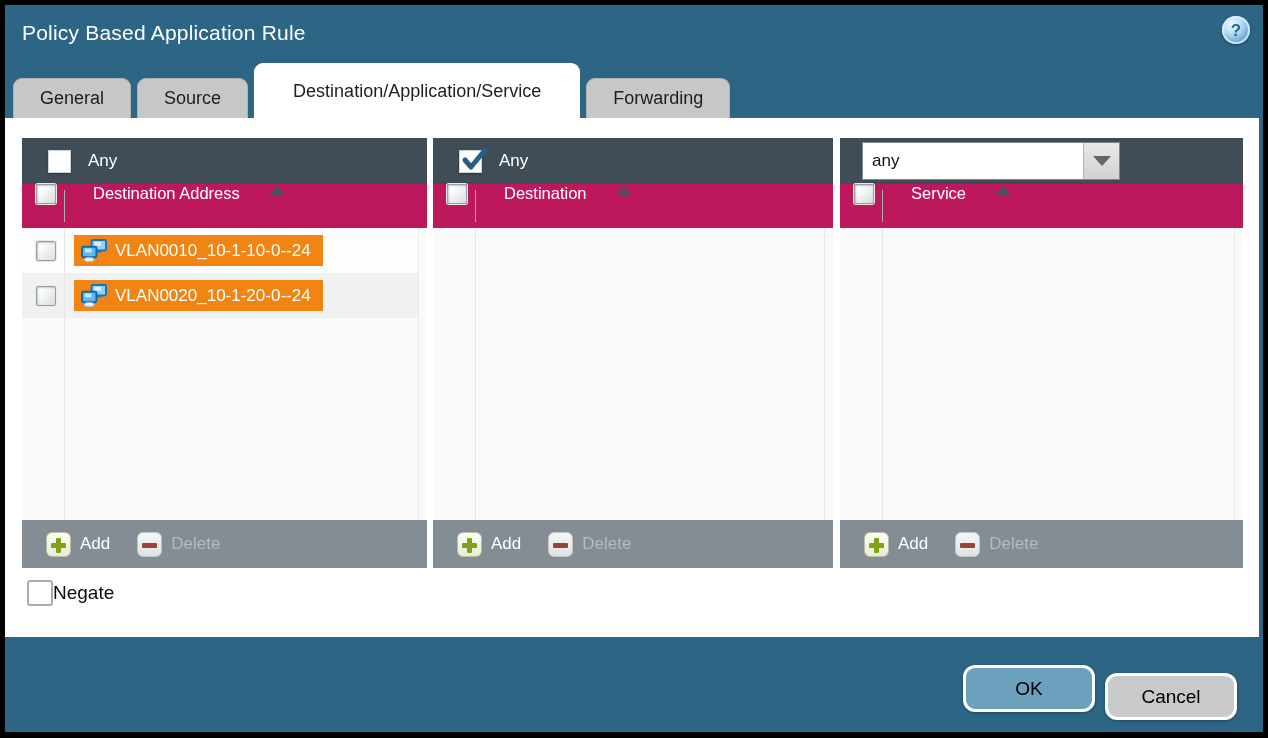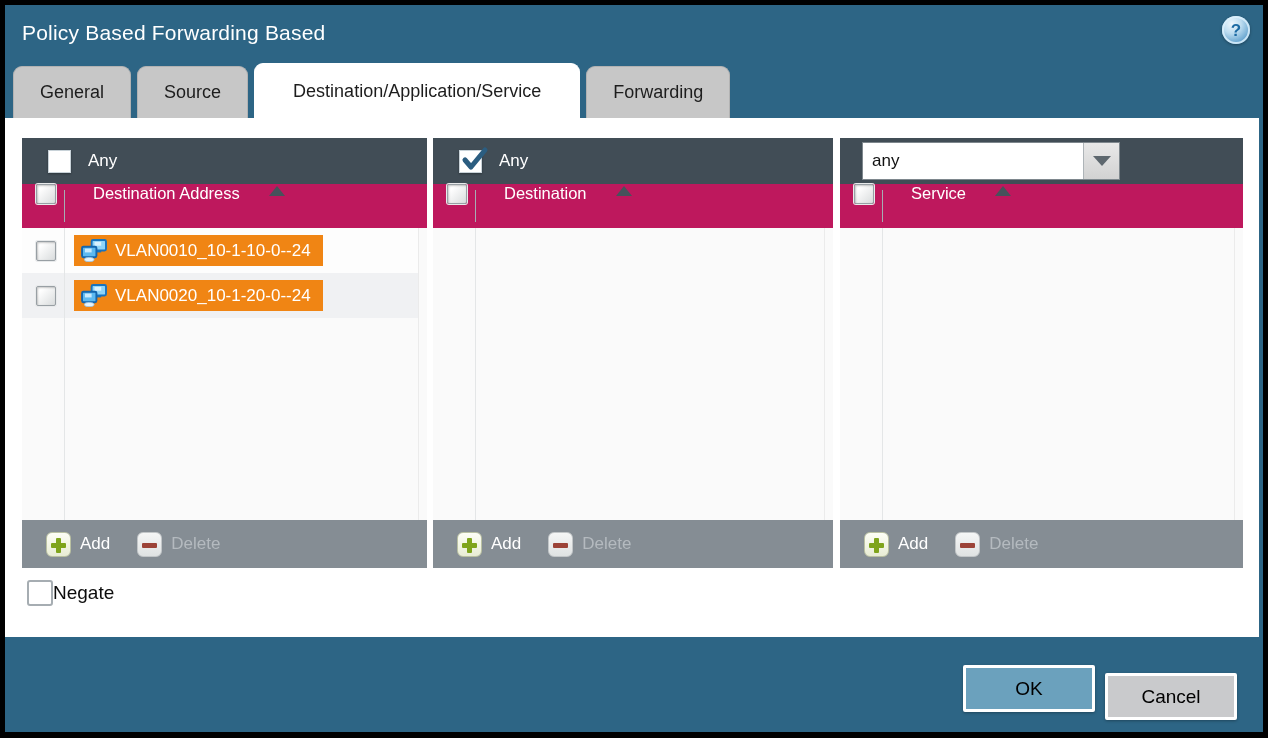--- a/index.html
+++ b/index.html
@@ -27,21 +27,21 @@
     display:flex; align-items:center; justify-content:center;
     cursor:pointer;
   }
   .help span { font-size:17px; font-weight:bold; color:#1c6aa3; line-height:1; }
   
   .tabs {
     position:absolute; left:8px; top:58px; height:55px;
     display:flex; align-items:flex-end; gap:6px;
   }
   .tab {
-    height:52px; padding:0 26px;
+    height:40px; padding:0 26px;
     display:flex; align-items:center; justify-content:center;
     background:#c7c7c7; border:1px solid #b2b2b2; border-bottom:none;
     border-radius:9px 9px 0 0;
     font-size:18px; color:#1d1d1d; cursor:pointer; white-space:nowrap;
   }
   .tab.active {
     height:55px; padding:0 38px;
     background:#ffffff; border-color:#ffffff;
     z-index:3;
   }
@@ -162,36 +162,36 @@
     display:flex; align-items:center; 
   }
   .cb-negate {
     width:26px; height:26px; background:#ffffff;
     border:2px solid #a6adb2; border-radius:3px;
   }
   .negate .lbl { font-size:19px; color:#0c0c0c; }
   
   .btn {
     position:absolute; top:660px; width:132px; height:47px;
-    border:3px solid #ffffff; border-radius:2px;
+    border:3px solid #ffffff; border-radius:12px;
     display:flex; align-items:center; justify-content:center;
     font-size:19px; color:#000; cursor:pointer;
     box-shadow:0 1px 3px rgba(0,0,0,.3);
   }
   .btn.ok { left:958px; background:#6ba1bd; }
   .btn.cancel { left:1100px; background:#c9cacc;margin-top:8px; }
   
   .net-icon { display:inline-block; width:27px; height:23px; }
 </style>
 </head>
 <body>
 
 <div class="dialog">
 
-  <span class="title">Policy Based Forwarding Based</span>
+  <span class="title">Policy Based Application Rule</span>
   <div class="help">
     <span>?</span>
   </div>
 
   <div class="tabs">
     <div class="tab">General</div>
     <div class="tab">Source</div>
     <div class="tab active">Destination/Application/Service</div>
     <div class="tab">Forwarding</div>
   </div>

